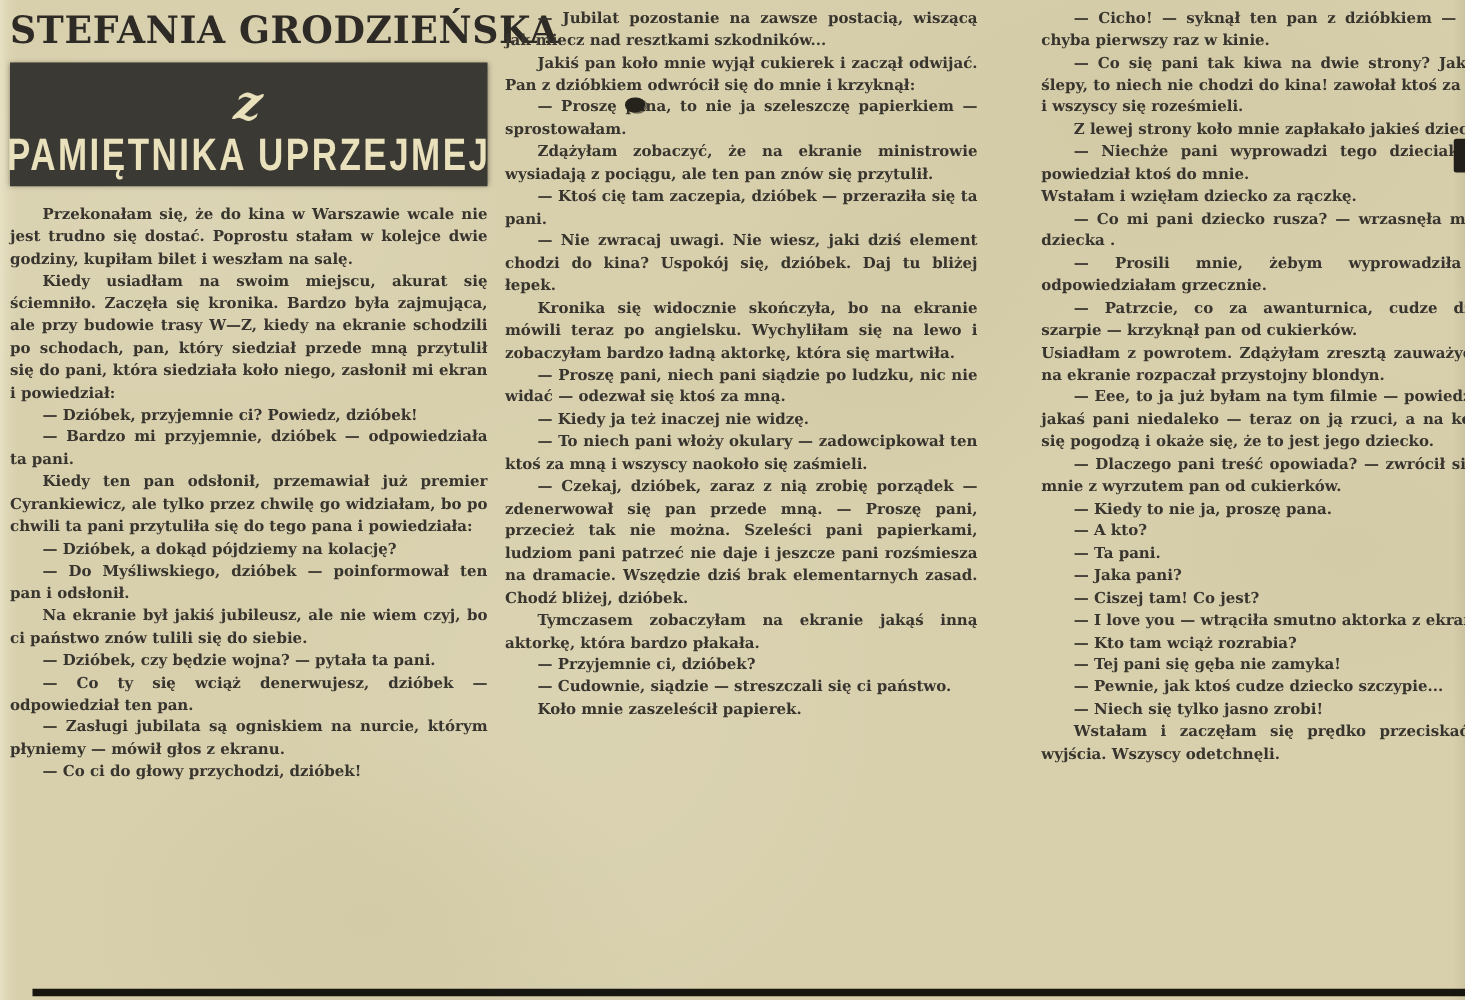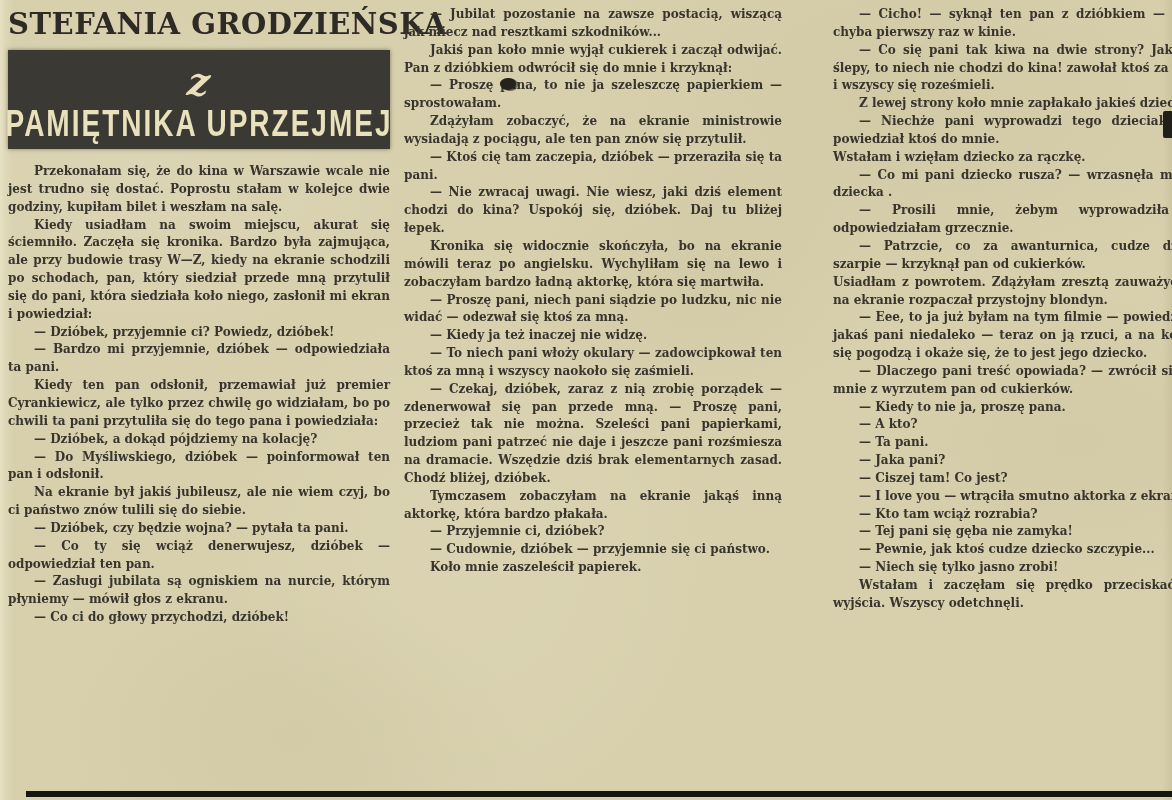--- a/index.html
+++ b/index.html
@@ -112,21 +112,21 @@
       <p class="ind">Zdążyłam zobaczyć, że na ekranie ministrowie wysiadają z pociągu, ale ten pan znów się przytulił.</p>
       <p class="ind">— Ktoś cię tam zaczepia, dzióbek — przeraziła się ta pani.</p>
       <p class="ind">— Nie zwracaj uwagi. Nie wiesz, jaki dziś element chodzi do kina? Uspokój się, dzióbek. Daj tu bliżej łepek.</p>
       <p class="ind">Kronika się widocznie skończyła, bo na ekranie mówili teraz po angielsku. Wychyliłam się na lewo i zobaczyłam bardzo ładną aktorkę, która się martwiła.</p>
       <p class="ind">— Proszę pani, niech pani siądzie po ludzku, nic nie widać — odezwał się ktoś za mną.</p>
       <p class="ind">— Kiedy ja też inaczej nie widzę.</p>
       <p class="ind">— To niech pani włoży okulary — zadowcipkował ten ktoś za mną i wszyscy naokoło się zaśmieli.</p>
       <p class="ind">— Czekaj, dzióbek, zaraz z nią zrobię porządek — zdenerwował się pan przede mną. — Proszę pani, przecież tak nie można. Szeleści pani papierkami, ludziom pani patrzeć nie daje i jeszcze pani rozśmiesza na dramacie. Wszędzie dziś brak elementarnych zasad. Chodź bliżej, dzióbek.</p>
       <p class="ind">Tymczasem zobaczyłam na ekranie jakąś inną aktorkę, która bardzo płakała.</p>
       <p class="ind">— Przyjemnie ci, dzióbek?</p>
-      <p class="ind">— Cudownie, dzióbek — przyjemnie się ci państwo.</p>
+      <p class="ind">— Cudownie, siądzie — streszczali się ci państwo.</p>
       <p class="ind">Koło mnie zaszeleścił papierek.</p>
     </div>
 </div>
 
 <div class="col col3">
   <div class="coltext">
       <p class="ind">— Cicho! — syknął ten pan z dzióbkiem — pani chyba pierwszy raz w kinie.</p>
       <p class="ind">— Co się pani tak kiwa na dwie strony? Jak kto ślepy, to niech nie chodzi do kina! zawołał ktoś za mną i wszyscy się roześmieli.</p>
       <p class="ind">Z lewej strony koło mnie zapłakało jakieś dziecko.</p>
       <p class="ind">— Niechże pani wyprowadzi tego dzieciaka! — powiedział ktoś do mnie.</p>

